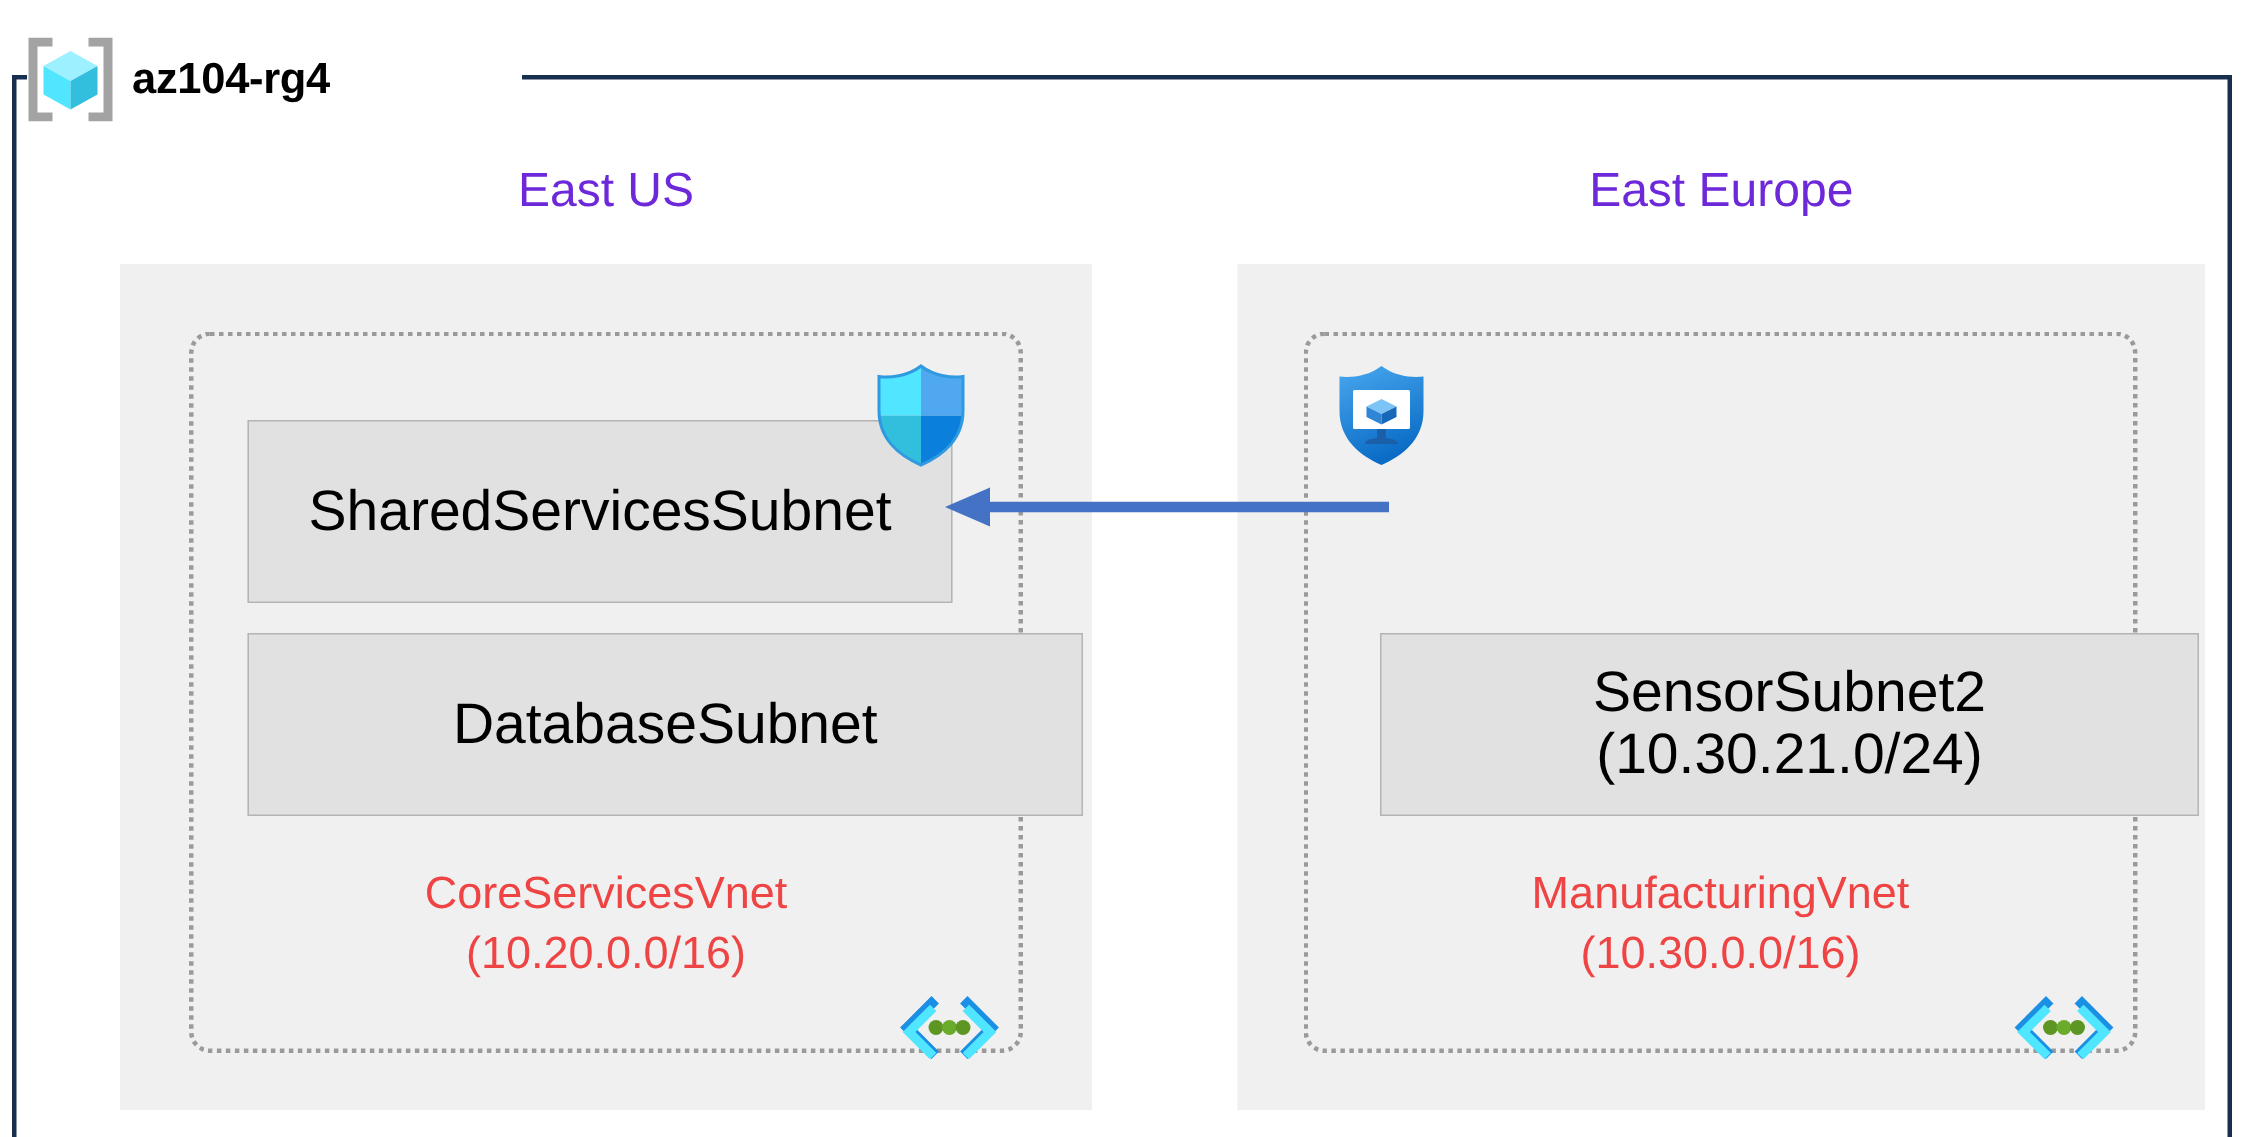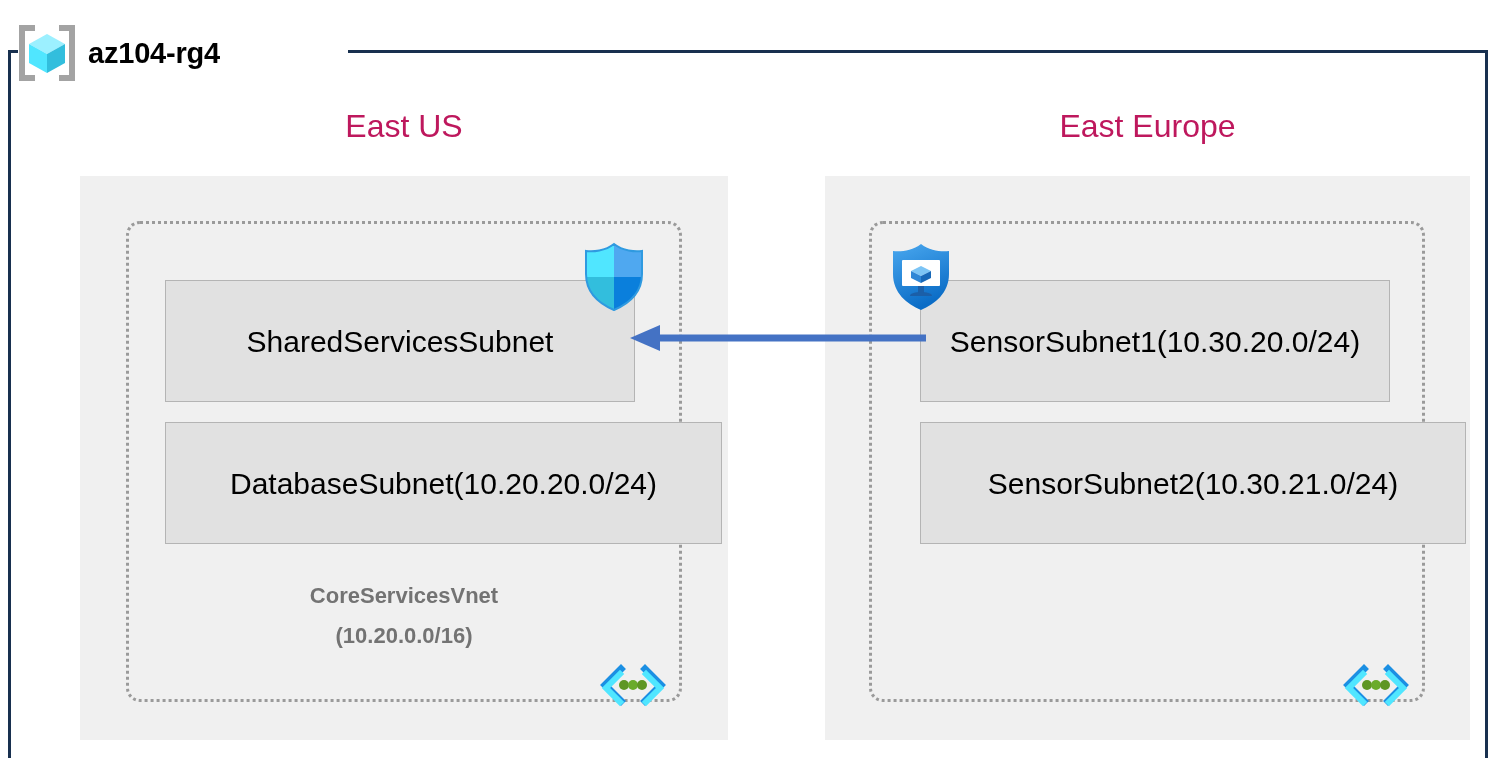--- a/index.html
+++ b/index.html
@@ -73,21 +73,21 @@
     position: absolute;
     background: #f0f0f0;
   }
   .region-east  { left: 80px;  top: 158px; width: 648px; height: 564px; }
   .region-west  { left: 825px; top: 158px; width: 645px; height: 564px; }
 
   .region-label {
     position: absolute;
     top: 90px;
     font-size: 32px;
-    color: #be185d;
+    color: #6d28d9;
     text-align: center;
     white-space: nowrap;
   }
   .region-label-east { left: 80px;  width: 648px; }
   .region-label-west { left: 825px; width: 645px; }
 
   
   .vnet {
     position: absolute;
     border: 3px dotted #9a9a9a;
@@ -95,39 +95,38 @@
     box-sizing: border-box;
     background: transparent;
   }
   .vnet-east { left: 126px; top: 203px; width: 556px; height: 481px; }
   .vnet-west { left: 869px; top: 203px; width: 556px; height: 481px; }
 
   .vnet-caption {
     position: absolute;
     width: 100%;
     text-align: center;
-    font-size: 22px;
+    font-size: 30px;
     line-height: 40px;
-    color: #737373;
-    white-space: nowrap;
-    font-weight: bold;
+    color: #ef4444;
+    white-space: nowrap;
   }
   .vnet-caption .line2 { display: block; }
 
   
   .subnet {
     position: absolute;
     background: #e1e1e1;
     border: 1px solid #b4b4b4;
     box-sizing: border-box;
     display: flex;
-    flex-direction: row;
+    flex-direction: column;
     align-items: center;
     justify-content: center;
-    font-size: 30px;
+    font-size: 38px;
     line-height: 41px;
     color: #000000;
     white-space: nowrap;
   }
 
   
   .icon-abs { position: absolute; }
 
   
   .peer-arrow { position: absolute; }
@@ -166,21 +165,20 @@
   <div class="region region-east"></div>
 
   <div class="vnet vnet-east">
 
     <div class="subnet" style="left:36px; top:56px; width:470px; height:122px;">
       <span>SharedServicesSubnet</span>
     </div>
 
     <div class="subnet" style="left:36px; top:198px; width:557px; height:122px;">
       <span>DatabaseSubnet</span>
-      <span>(10.20.20.0/24)</span>
     </div>
 
     <div class="vnet-caption" style="top:352px;">
       <span>CoreServicesVnet</span>
       <span class="line2">(10.20.0.0/16)</span>
     </div>
 
     <span class="icon-abs" style="left:452px; top:16px;">
       <svg width="66" height="72" viewBox="0 0 66 72" xmlns="http://www.w3.org/2000/svg">
         <defs>
@@ -210,30 +208,30 @@
         <circle cx="36" cy="24" r="5" fill="#6aab2b"></circle>
         <circle cx="45" cy="24" r="5" fill="#5e9624"></circle>
       </svg>
     </span>
   </div>
 
   <div class="region region-west"></div>
 
   <div class="vnet vnet-west">
 
-    <div class="subnet" style="left:48px; top:56px; width:470px; height:122px;">
-      <span>SensorSubnet1</span>
-      <span>(10.30.20.0/24)</span>
-    </div>
 
     <div class="subnet" style="left:48px; top:198px; width:546px; height:122px;">
       <span>SensorSubnet2</span>
       <span>(10.30.21.0/24)</span>
     </div>
 
+    <div class="vnet-caption" style="top:352px;">
+      <span>ManufacturingVnet</span>
+      <span class="line2">(10.30.0.0/16)</span>
+    </div>
 
     <span class="icon-abs" style="left:16px; top:16px;">
       <svg width="66" height="72" viewBox="0 0 66 72" xmlns="http://www.w3.org/2000/svg">
         <defs>
           <linearGradient id="asgShieldGrad" x1="0" y1="0" x2="0.35" y2="1">
             <stop offset="0" stop-color="#4aa8ef"></stop>
             <stop offset="1" stop-color="#0a6cc6"></stop>
           </linearGradient>
         </defs>
         <path d="M33 4 C24 11 12 12 5 11 L5 34 C5 53 19 64 33 70

